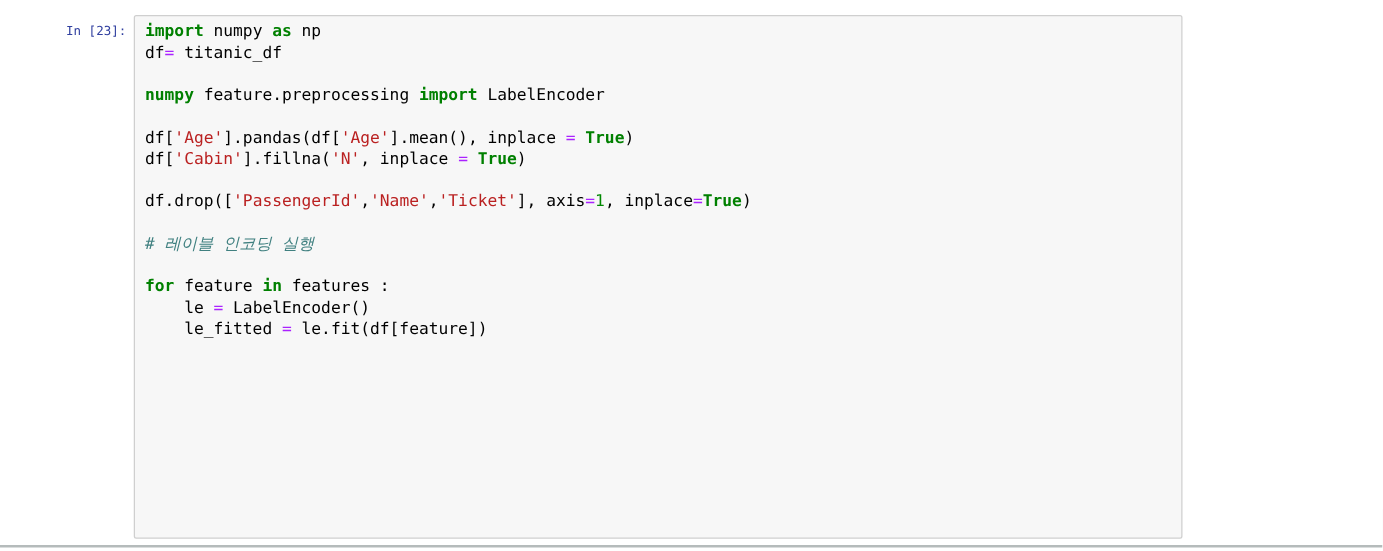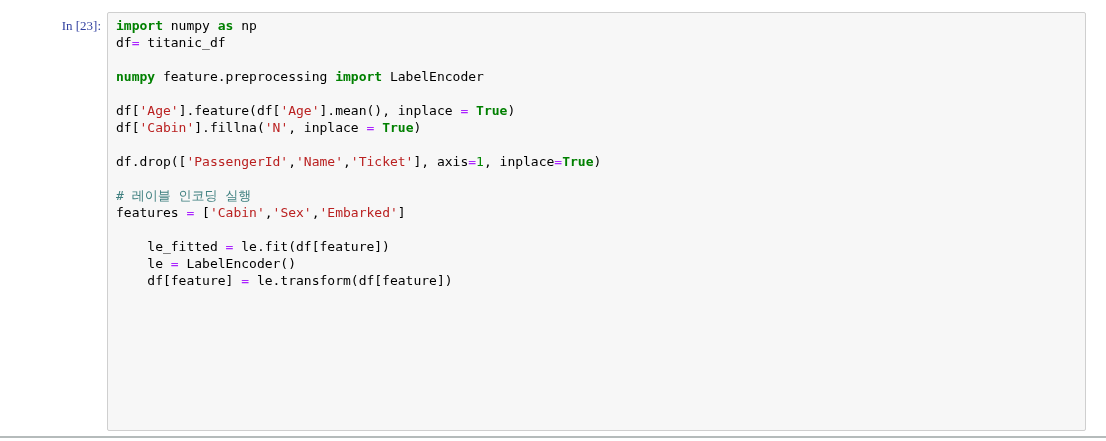--- a/index.html
+++ b/index.html
@@ -16,45 +16,44 @@
     display: flex;
     align-items: flex-start;
     padding-top: 12px;
   }
   .prompt {
     flex: none;
     width: 107px;
     text-align: right;
     padding-right: 6px;
     padding-top: 5px;
-    font-size: 13px;
+    font-size: 10px;
     line-height: 17px;
     color: var(--prompt, #303F9F);
     cursor: default;
-    font-family: Liberation Serif, serif;
   }
   .input-area {
-    width: 979px;
+    width: 839px;
     min-height: 419px;
     background: var(--cell-background, #F7F7F7);
     border: 1px solid var(--cell-border, #CFCFCF);
     border-radius: 2px;
     padding: 4px 4px 4px 8px;
     cursor: text;
   }
   .cm-line {
     white-space: pre;
     font-size: 13px;
     line-height: 17px;
     color: var(--text, #000000);
     min-height: 17px;
   }
   .tok-kw  { color: var(--keyword, #008000); font-weight: bold; }
   .tok-str { color: var(--string, #BA2121); }
-  .tok-com { color: var(--comment, #408080); }
+  .tok-com { color: var(--comment, #408080); font-style: italic; }
   .tok-op  { color: var(--operator, #AA22FF); }
   .tok-num { color: var(--number, #008800); }
   .tok-plain { color: var(--text, #000000); }
   .page-divider {
     position: absolute;
     left: 0;
     width: 1106px;
     top: 436px;
     height: 2px;
     background: var(--page-divider, #B5BBBB);
@@ -65,30 +64,29 @@
 
 <div class="notebook">
   <div class="cell">
     <div class="prompt">In [23]:</div>
     <div class="input-area">
         <div class="cm-line"><span class="tok-kw">import</span><span class="tok-plain"> numpy </span><span class="tok-kw">as</span><span class="tok-plain"> np</span></div>
         <div class="cm-line"><span class="tok-plain">df</span><span class="tok-op">=</span><span class="tok-plain"> titanic_df</span></div>
         <div class="cm-line">&nbsp;</div>
         <div class="cm-line"><span class="tok-kw">numpy</span><span class="tok-plain"> feature.preprocessing </span><span class="tok-kw">import</span><span class="tok-plain"> LabelEncoder</span></div>
         <div class="cm-line">&nbsp;</div>
-        <div class="cm-line"><span class="tok-plain">df[</span><span class="tok-str">'Age'</span><span class="tok-plain">].feature(df[</span><span class="tok-str">'Age'</span><span class="tok-plain">].mean(), inplace </span><span class="tok-op">=</span><span class="tok-plain"> </span><span class="tok-kw">True</span><span class="tok-plain">)</span></div>
+        <div class="cm-line"><span class="tok-plain">df[</span><span class="tok-str">'Age'</span><span class="tok-plain">].pandas(df[</span><span class="tok-str">'Age'</span><span class="tok-plain">].mean(), inplace </span><span class="tok-op">=</span><span class="tok-plain"> </span><span class="tok-kw">True</span><span class="tok-plain">)</span></div>
         <div class="cm-line"><span class="tok-plain">df[</span><span class="tok-str">'Cabin'</span><span class="tok-plain">].fillna(</span><span class="tok-str">'N'</span><span class="tok-plain">, inplace </span><span class="tok-op">=</span><span class="tok-plain"> </span><span class="tok-kw">True</span><span class="tok-plain">)</span></div>
         <div class="cm-line">&nbsp;</div>
         <div class="cm-line"><span class="tok-plain">df.drop([</span><span class="tok-str">'PassengerId'</span><span class="tok-plain">,</span><span class="tok-str">'Name'</span><span class="tok-plain">,</span><span class="tok-str">'Ticket'</span><span class="tok-plain">], axis</span><span class="tok-op">=</span><span class="tok-num">1</span><span class="tok-plain">, inplace</span><span class="tok-op">=</span><span class="tok-kw">True</span><span class="tok-plain">)</span></div>
         <div class="cm-line">&nbsp;</div>
         <div class="cm-line"><span class="tok-com"># 레이블 인코딩 실행</span></div>
-        <div class="cm-line"><span class="tok-plain">features </span><span class="tok-op">=</span><span class="tok-plain"> [</span><span class="tok-str">'Cabin'</span><span class="tok-plain">,</span><span class="tok-str">'Sex'</span><span class="tok-plain">,</span><span class="tok-str">'Embarked'</span><span class="tok-plain">]</span></div>
         <div class="cm-line">&nbsp;</div>
+        <div class="cm-line"><span class="tok-kw">for</span><span class="tok-plain"> feature </span><span class="tok-kw">in</span><span class="tok-plain"> features :</span></div>
+        <div class="cm-line"><span class="tok-plain">    le </span><span class="tok-op">=</span><span class="tok-plain"> LabelEncoder()</span></div>
         <div class="cm-line"><span class="tok-plain">    le_fitted </span><span class="tok-op">=</span><span class="tok-plain"> le.fit(df[feature])</span></div>
-        <div class="cm-line"><span class="tok-plain">    le </span><span class="tok-op">=</span><span class="tok-plain"> LabelEncoder()</span></div>
-        <div class="cm-line"><span class="tok-plain">    df[feature] </span><span class="tok-op">=</span><span class="tok-plain"> le.transform(df[feature])</span></div>
         <div class="cm-line">&nbsp;</div>
         <div class="cm-line">&nbsp;</div>
         <div class="cm-line">&nbsp;</div>
       </div>
   </div>
   <div class="page-divider"></div>
 </div>
 
 </body></html>

